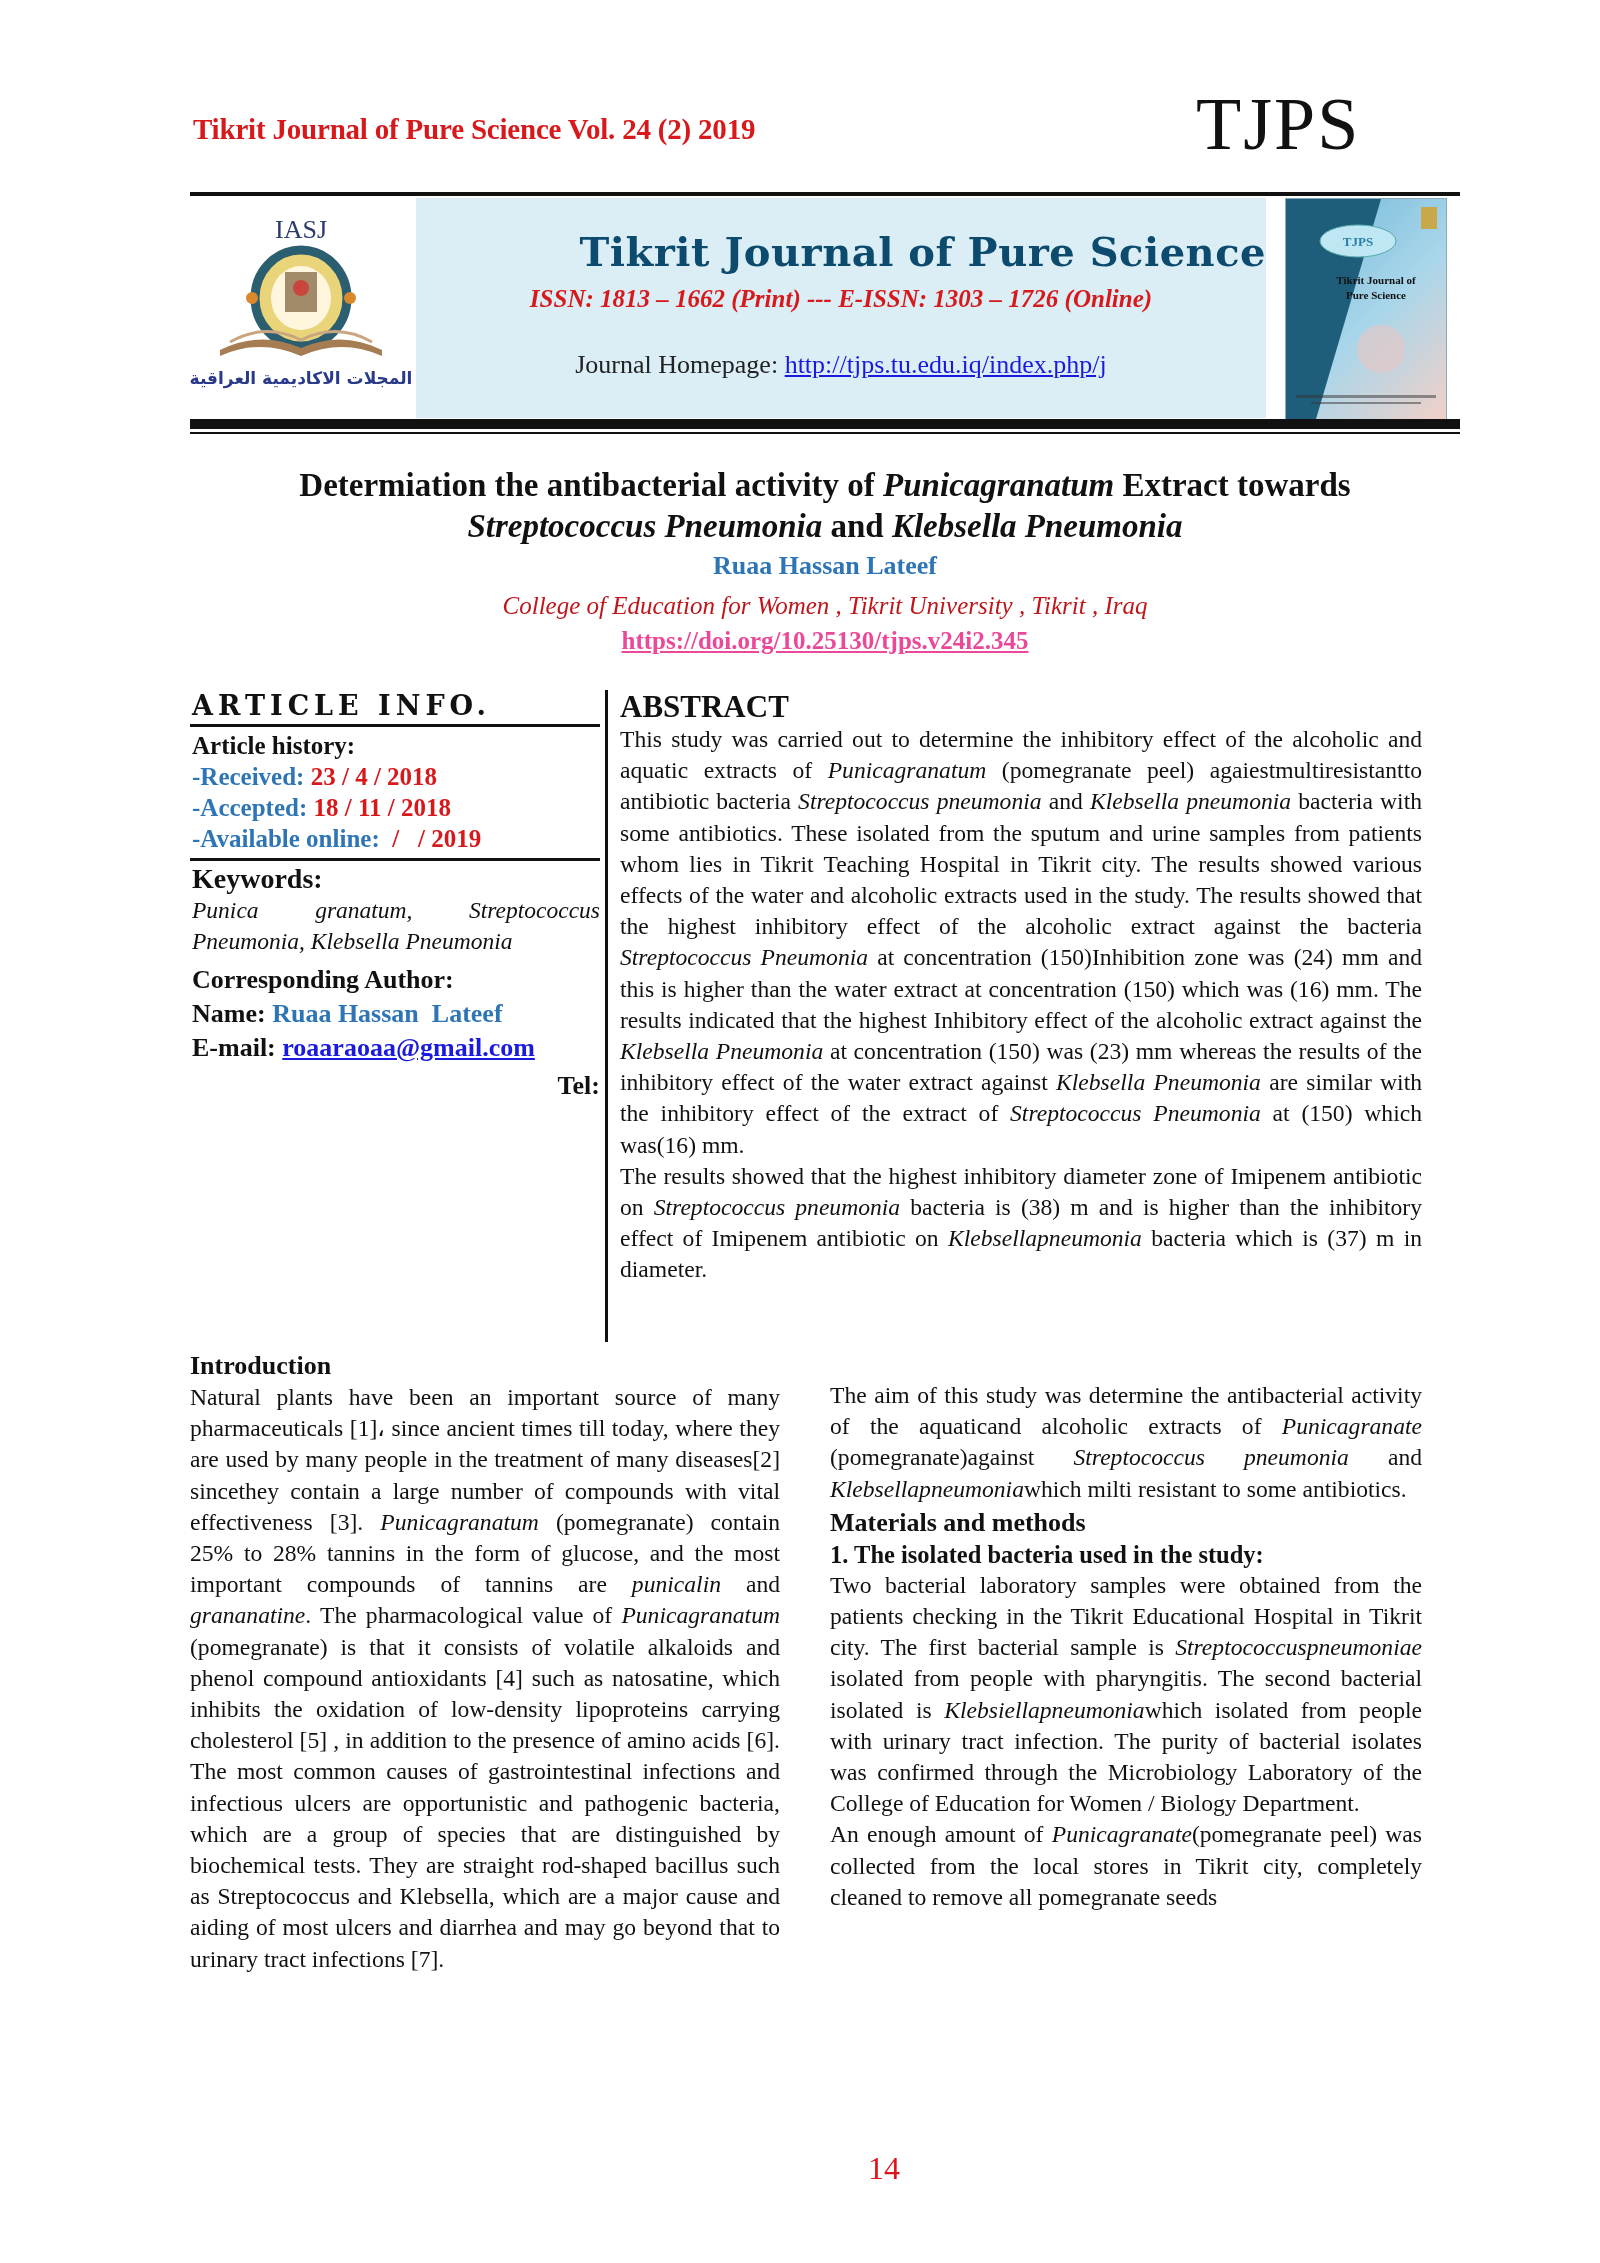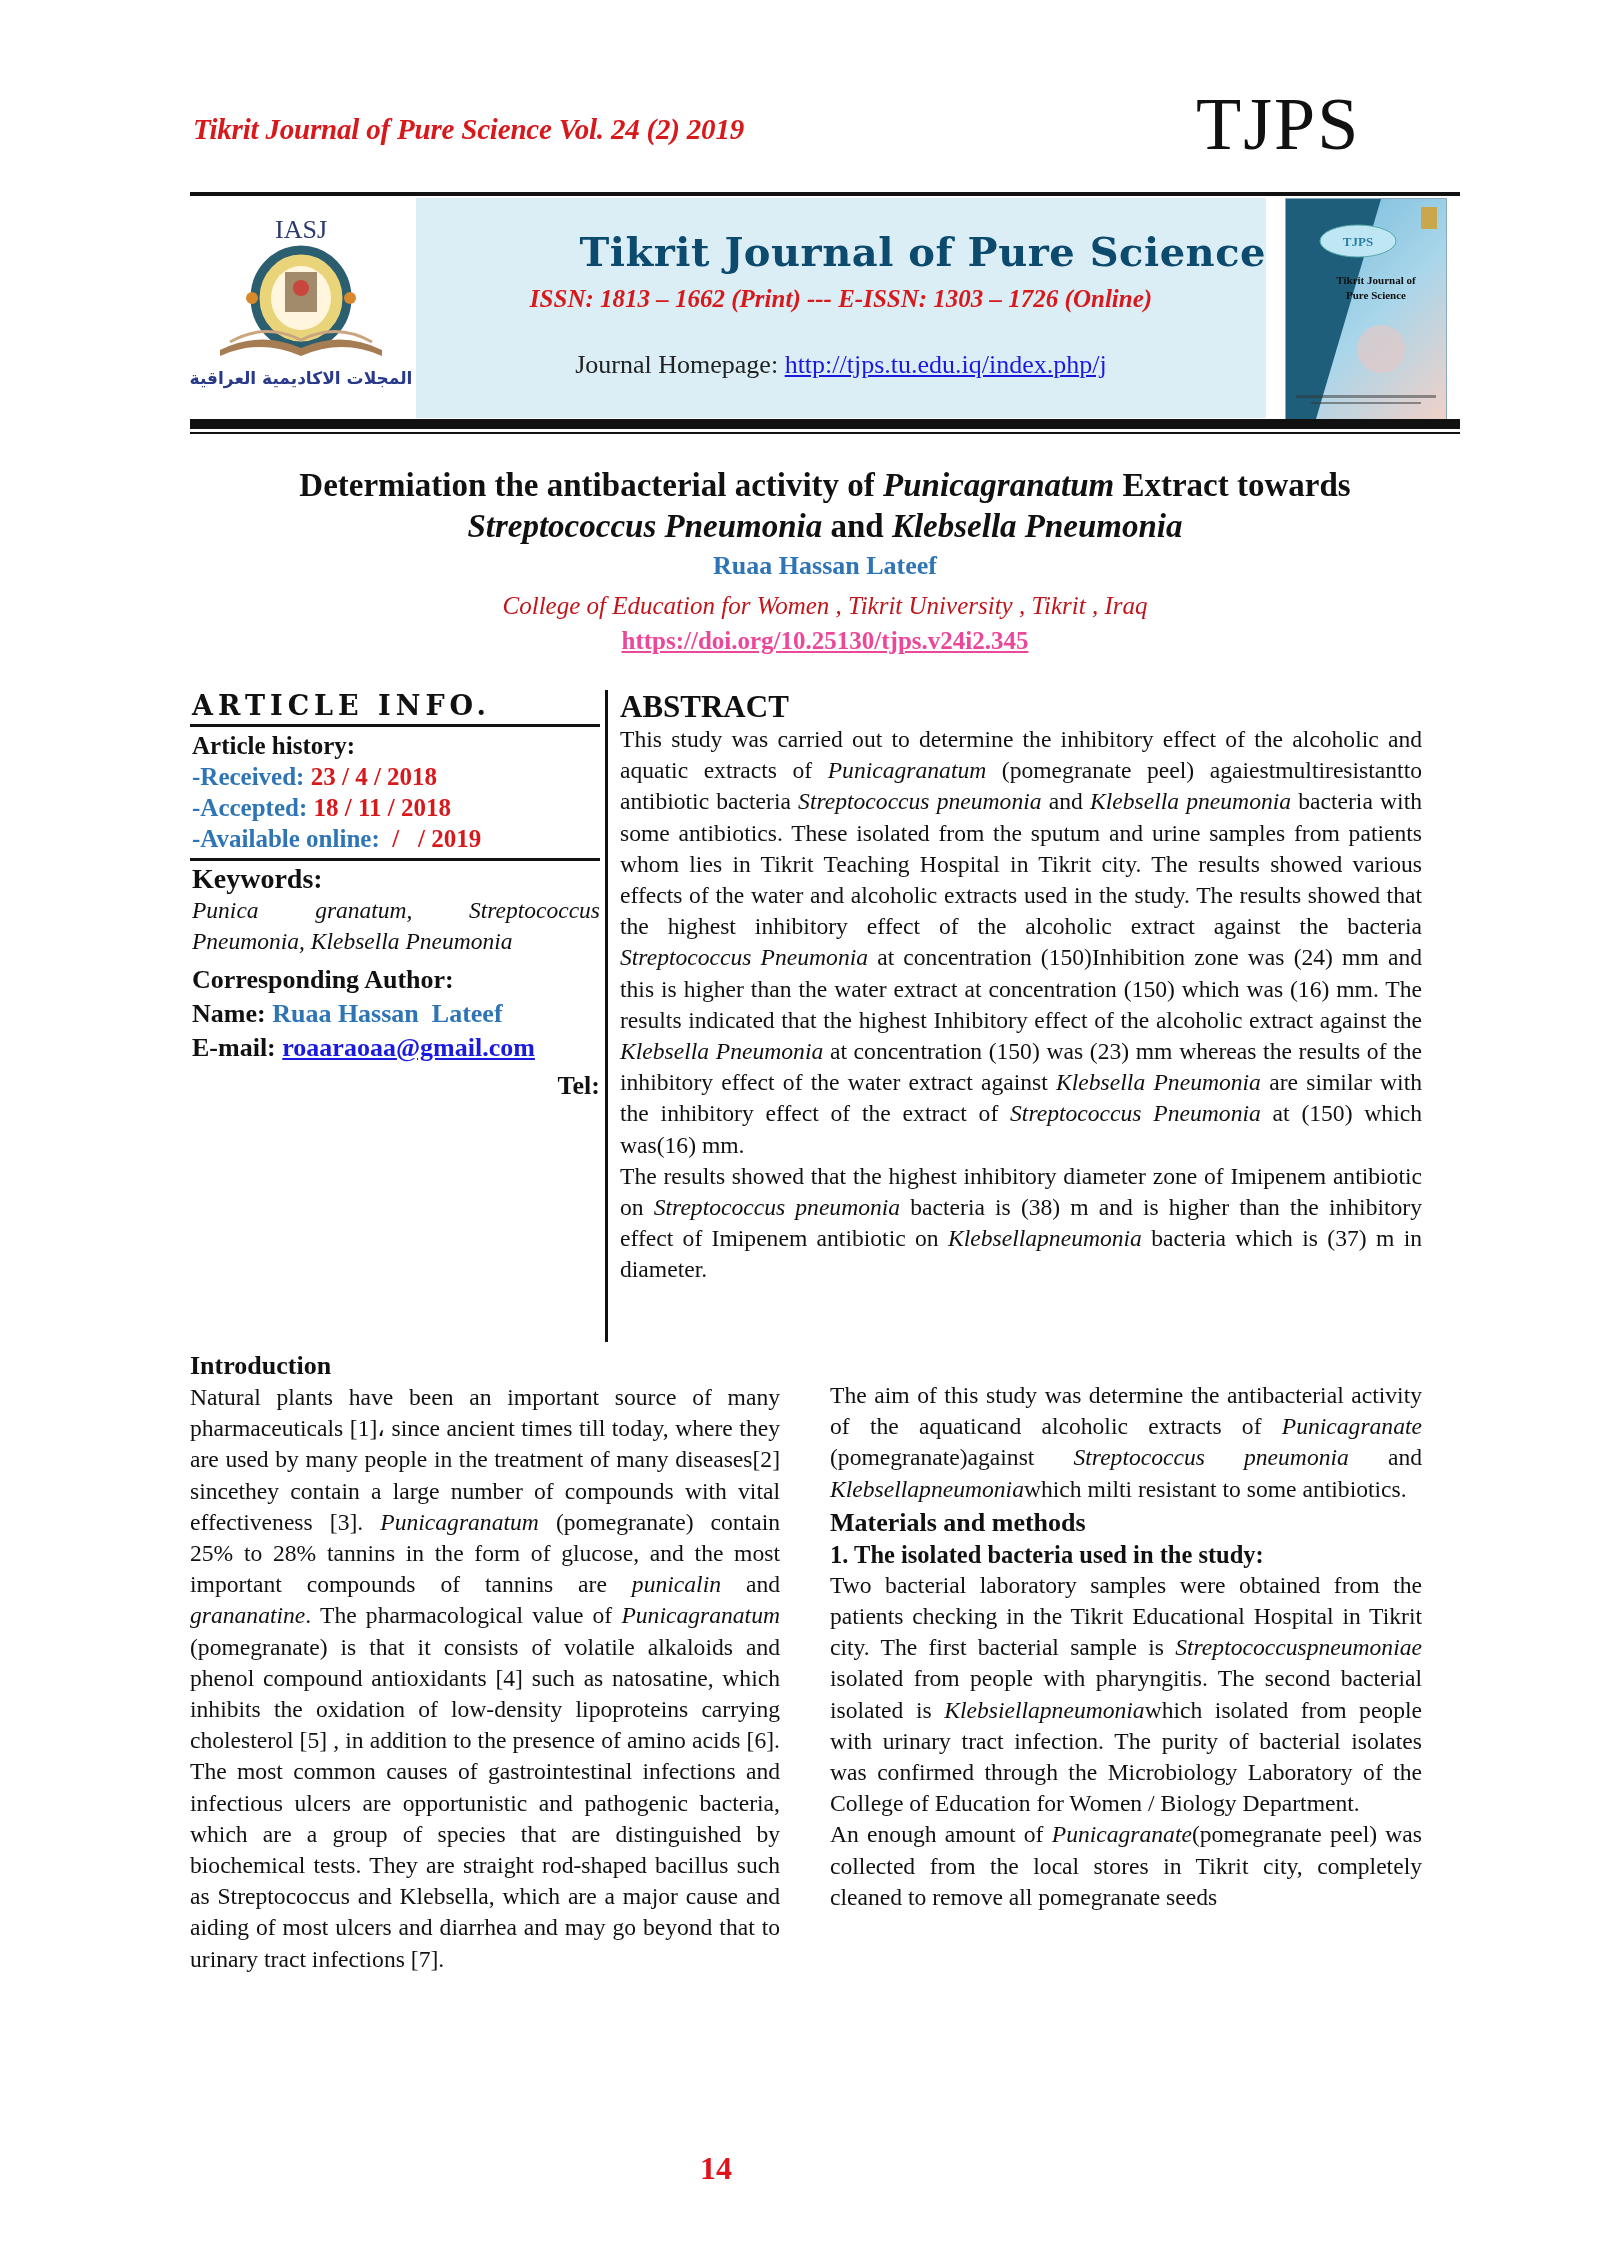--- a/index.html
+++ b/index.html
@@ -1,19 +1,19 @@
 <!DOCTYPE html>
 <html><head>
 <meta charset="utf-8">
 <style>
   html,body{margin:0;padding:0;background:#fff;}
   body{width:1600px;height:2263px;position:relative;overflow:hidden;font-family:"Liberation Serif",serif;color:#111;}
   .abs{position:absolute;}
   
-  #running-head{left:193px;top:113px;font-size:29px;font-style:italic;font-weight:bold;color:#d7191c;letter-spacing:-0.2px;}
+  #running-head{left:193px;top:113px;font-size:29px;font-weight:bold;color:#d7191c;letter-spacing:-0.2px;}
   #tjps-mark{left:1196px;top:82px;font-size:74px;letter-spacing:2px;color:#111;}
   #banner-top{left:190px;top:192px;width:1270px;height:4px;background:#111;}
   #banner-bottom{left:190px;top:419px;width:1270px;height:10px;background:#111;}
   #banner-bottom2{left:190px;top:432px;width:1270px;height:2px;background:#111;}
   #banner-center{left:416px;top:198px;width:850px;height:220px;background:#dbeef6;}
   #iasj-logo{left:190px;top:200px;width:222px;height:218px;}
   #cover{left:1285px;top:198px;width:160px;height:220px;background:linear-gradient(135deg,#6fb7d8 0%,#a9d6ea 55%,#f1d0c8 100%);border:1px solid #8ab;}
   #banner-title{left:416px;top:228px;width:850px;text-align:right;font-family:"DejaVu Serif",serif;font-weight:bold;font-size:40px;letter-spacing:0.5px;color:#0c4a6e;}
   #issn-line{left:416px;top:285px;width:850px;text-align:center;font-style:italic;font-weight:bold;font-size:25px;color:#d7191c;}
   #homepage-line{left:416px;top:350px;width:850px;text-align:center;font-size:26px;color:#222;}
@@ -38,21 +38,21 @@
   #vline{left:605px;top:690px;width:3px;height:652px;background:#111;}
   
   #abstract{left:620px;top:690px;width:802px;}
   #abstract-heading{font-size:31px;font-weight:bold;line-height:34px;}
   .para{font-size:23.6px;line-height:31.2px;text-align:justify;margin:0;}
   
   #col-left{left:190px;top:1350px;width:590px;}
   #col-right{left:830px;top:1380px;width:592px;}
   .sec-head{font-size:26px;font-weight:bold;line-height:32px;margin:0;}
   .sub-head{font-size:24.5px;font-weight:bold;line-height:31px;margin:0;text-align:justify;}
-  #page-number{left:700px;top:2150px;width:200px;text-align:left;font-size:32px;font-weight:bold;color:#e0121b;}
+  #page-number{left:700px;top:2150px;width:200px;text-align:right;font-size:32px;font-weight:normal;color:#e0121b;}
 </style>
 </head>
 <body>
 
 <div id="running-head" class="abs">Tikrit Journal of Pure Science Vol. 24 (2) 2019</div>
 <div id="tjps-mark" class="abs">TJPS</div>
 
 <div id="banner-top" class="abs"></div>
 <div id="iasj-logo" class="abs">
   <svg width="222" height="218" viewBox="0 0 222 218">

